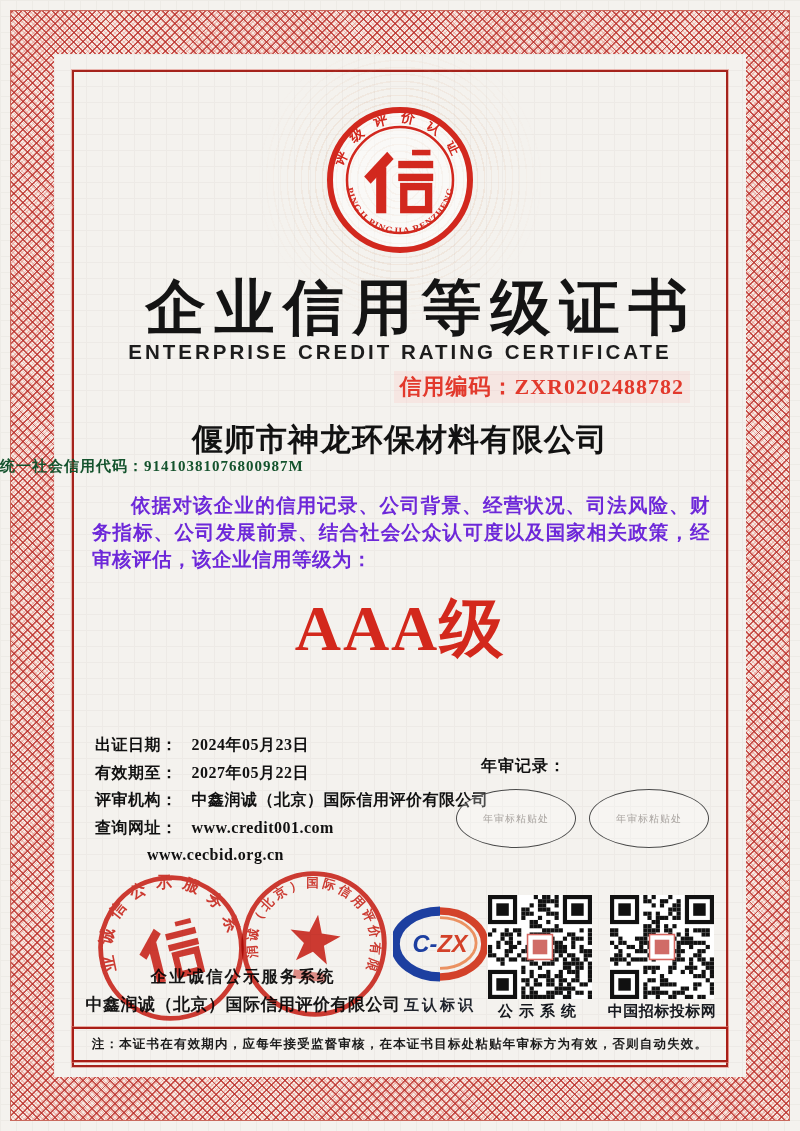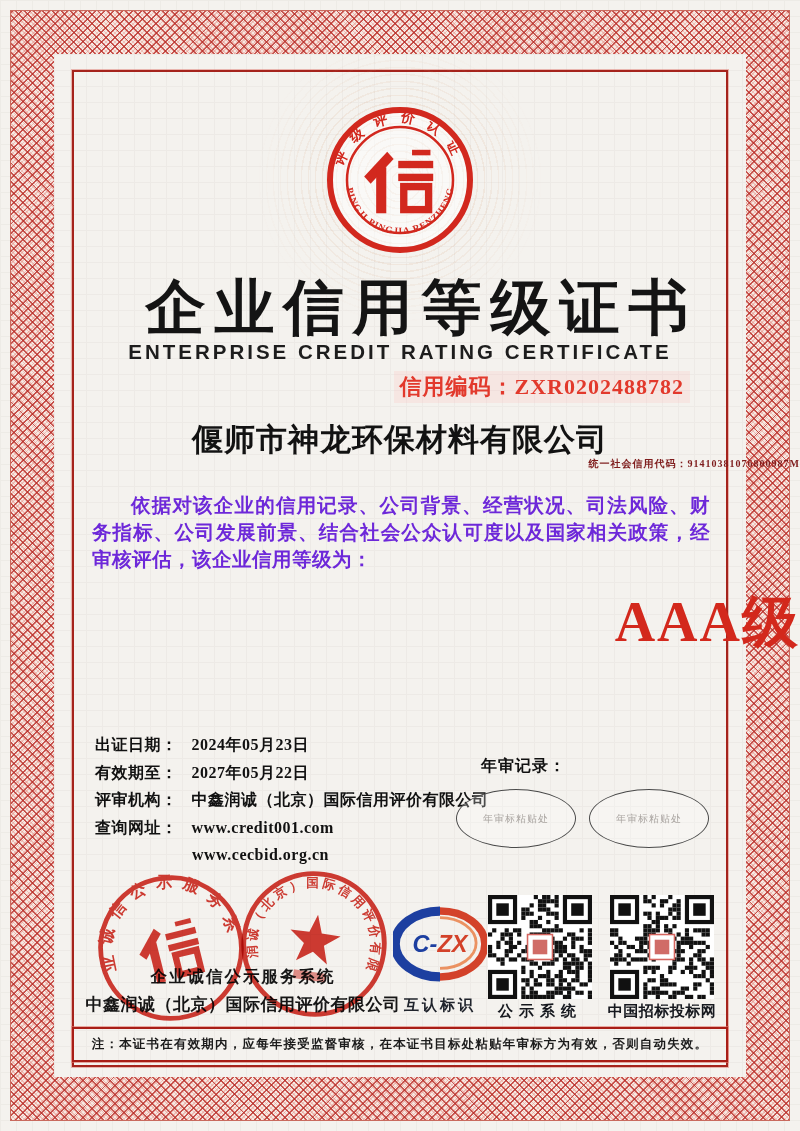--- a/index.html
+++ b/index.html
@@ -30,30 +30,30 @@
             mask-image:radial-gradient(circle,#000 35%,transparent 72%);}
   .abs{position:absolute;}
   .title{left:0;right:0;top:268px;font-size:60px;font-weight:bold;color:#141414;
          letter-spacing:9px;text-align:center;padding-left:43px;}
   .subtitle{left:0;right:0;top:340px;font-size:20.5px;font-weight:bold;color:#1d1d1d;
          letter-spacing:3px;text-align:center;font-family:"Liberation Sans",sans-serif;}
   .credit-line{right:110px;top:371px;font-size:22px;font-weight:bold;color:#e2392c;
          background:rgba(255,185,185,.22);padding:1px 6px;letter-spacing:1px;}
   .company{left:0;right:0;top:419px;font-size:31px;font-weight:bold;color:#121212;
          letter-spacing:1px;text-align:center;}
-  .uscc{left:0;right:0;top:457px;font-size:10px;font-weight:bold;color:#7f1d1d;
-         letter-spacing:1px;text-align:right;}
+  .uscc{left:0;right:0;top:457px;font-size:15px;font-weight:bold;color:#14532d;
+         letter-spacing:1px;text-align:left;}
   .body-par{left:92px;right:90px;top:492px;font-size:19.5px;font-weight:bold;color:#6d28d9;
          line-height:27px;text-align:justify;text-indent:2em;letter-spacing:.5px;}
-  .rating{left:0;right:0;top:585px;font-size:56px;font-weight:bold;color:#d3281c;
-         text-align:right;letter-spacing:2px;}
+  .rating{left:0;right:0;top:585px;font-size:64px;font-weight:bold;color:#d3281c;
+         text-align:center;letter-spacing:2px;}
   .fields{left:95px;top:731px;width:360px;font-size:16px;font-weight:bold;color:#111;}
   .frow{height:27.5px;line-height:27.5px;letter-spacing:.5px;white-space:nowrap;}
   .frow .fv{margin-left:14px;}
-  .frow.cont .fv{margin-left:97px;}
+  .frow.cont .fv{margin-left:52px;}
   .ar-title{left:481px;top:756px;font-size:16px;font-weight:bold;color:#111;letter-spacing:1px;}
   .slot{position:absolute;top:789px;width:118px;height:57px;border:1.5px solid #4a4a4a;
         border-radius:50%;display:flex;align-items:center;justify-content:center;
         font-size:10px;color:#a9a4a0;letter-spacing:1px;background:rgba(255,255,255,.25);}
   .slot1{left:456px;} .slot2{left:589px;}
   .seal{position:absolute;mix-blend-mode:multiply;opacity:.9;}
   .btxt1{left:93px;top:966px;width:300px;text-align:center;font-size:16.5px;font-weight:bold;
          color:#161616;letter-spacing:2px;}
   .btxt2{left:63px;top:993px;width:360px;text-align:center;font-size:17px;font-weight:bold;
          color:#161616;letter-spacing:.5px;}

